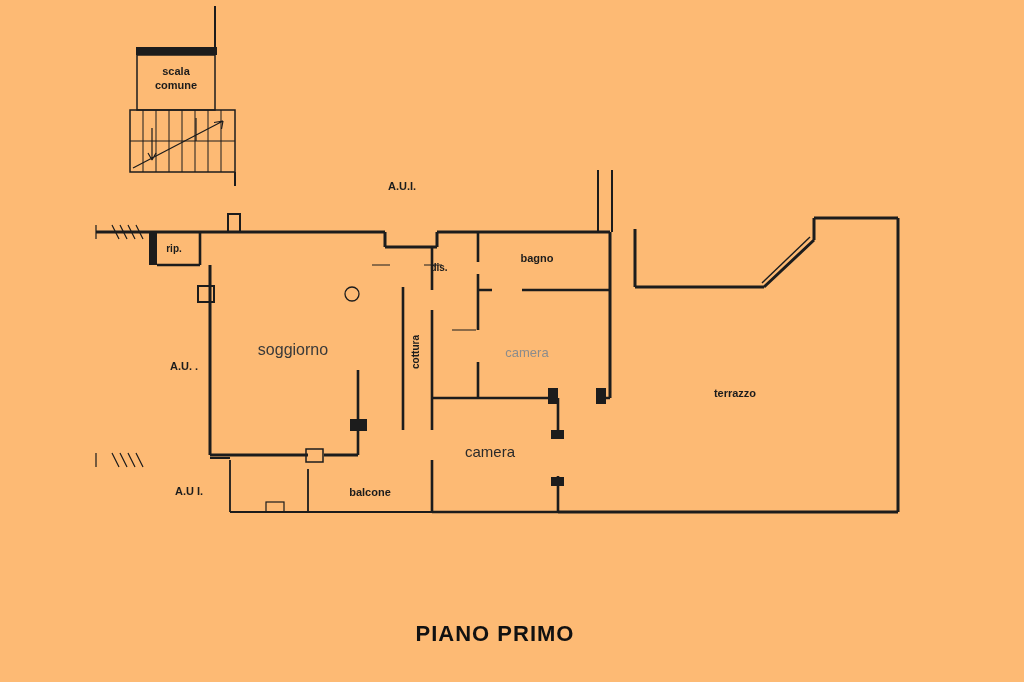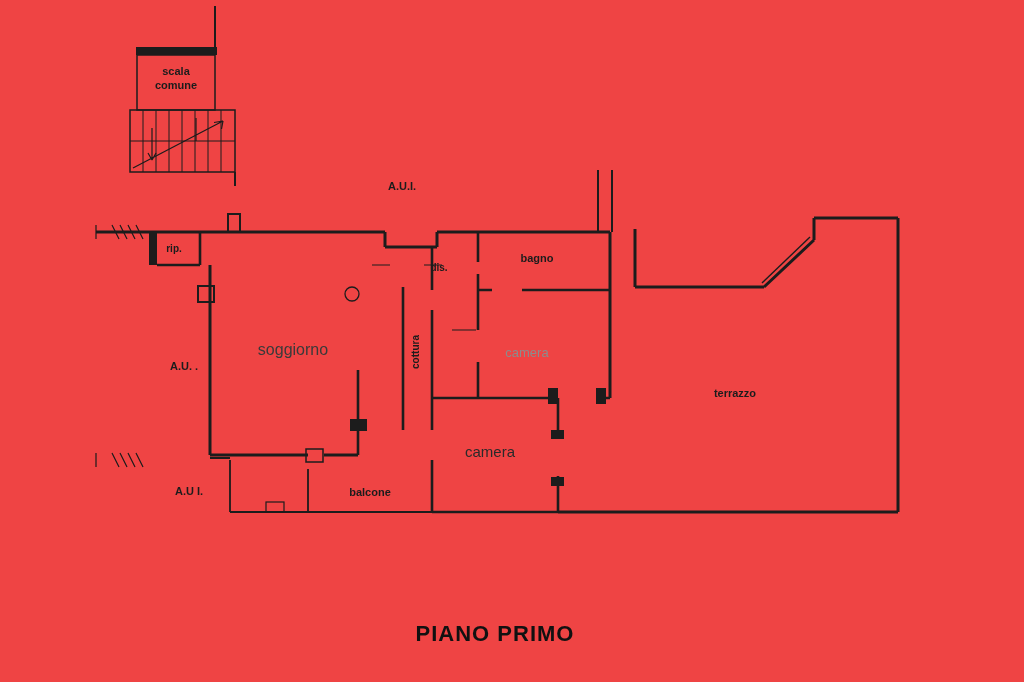--- a/index.html
+++ b/index.html
@@ -4,21 +4,21 @@
 <style>
   html, body {
     margin: 0;
     padding: 0;
     background: #ffffff;
   }
   .page {
     position: relative;
     width: 1024px;
     height: 682px;
-    background: #ef4444;
+    background: #fdba74;
     overflow: hidden;
     font-family: "Liberation Sans", sans-serif;
   }
   svg { display: block; }
   text {
     font-family: "Liberation Sans", sans-serif;
     fill: #1c1c1c;
   }
   .lbl-small   { font-size: 11px; font-weight: bold; }
   .lbl-tiny    { font-size: 10px; font-weight: bold; }

